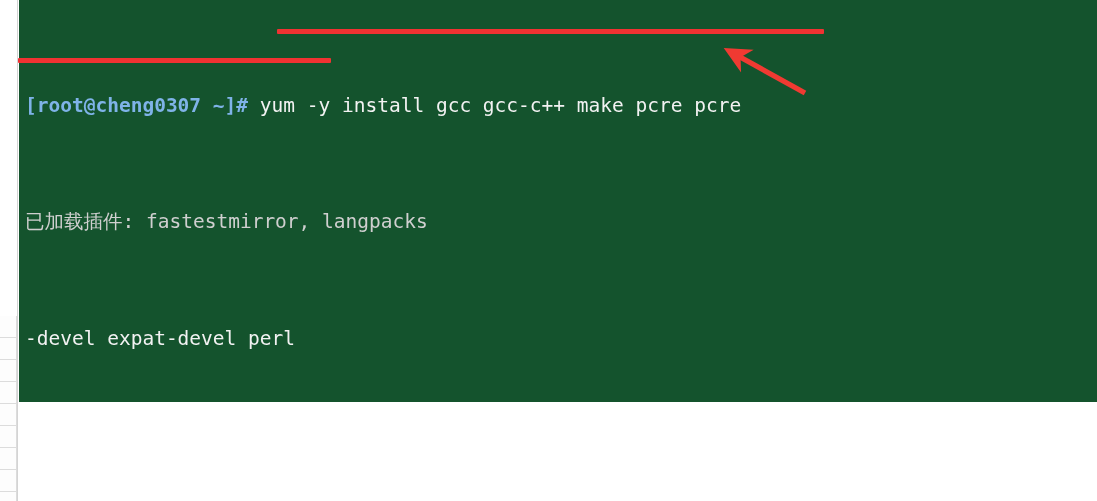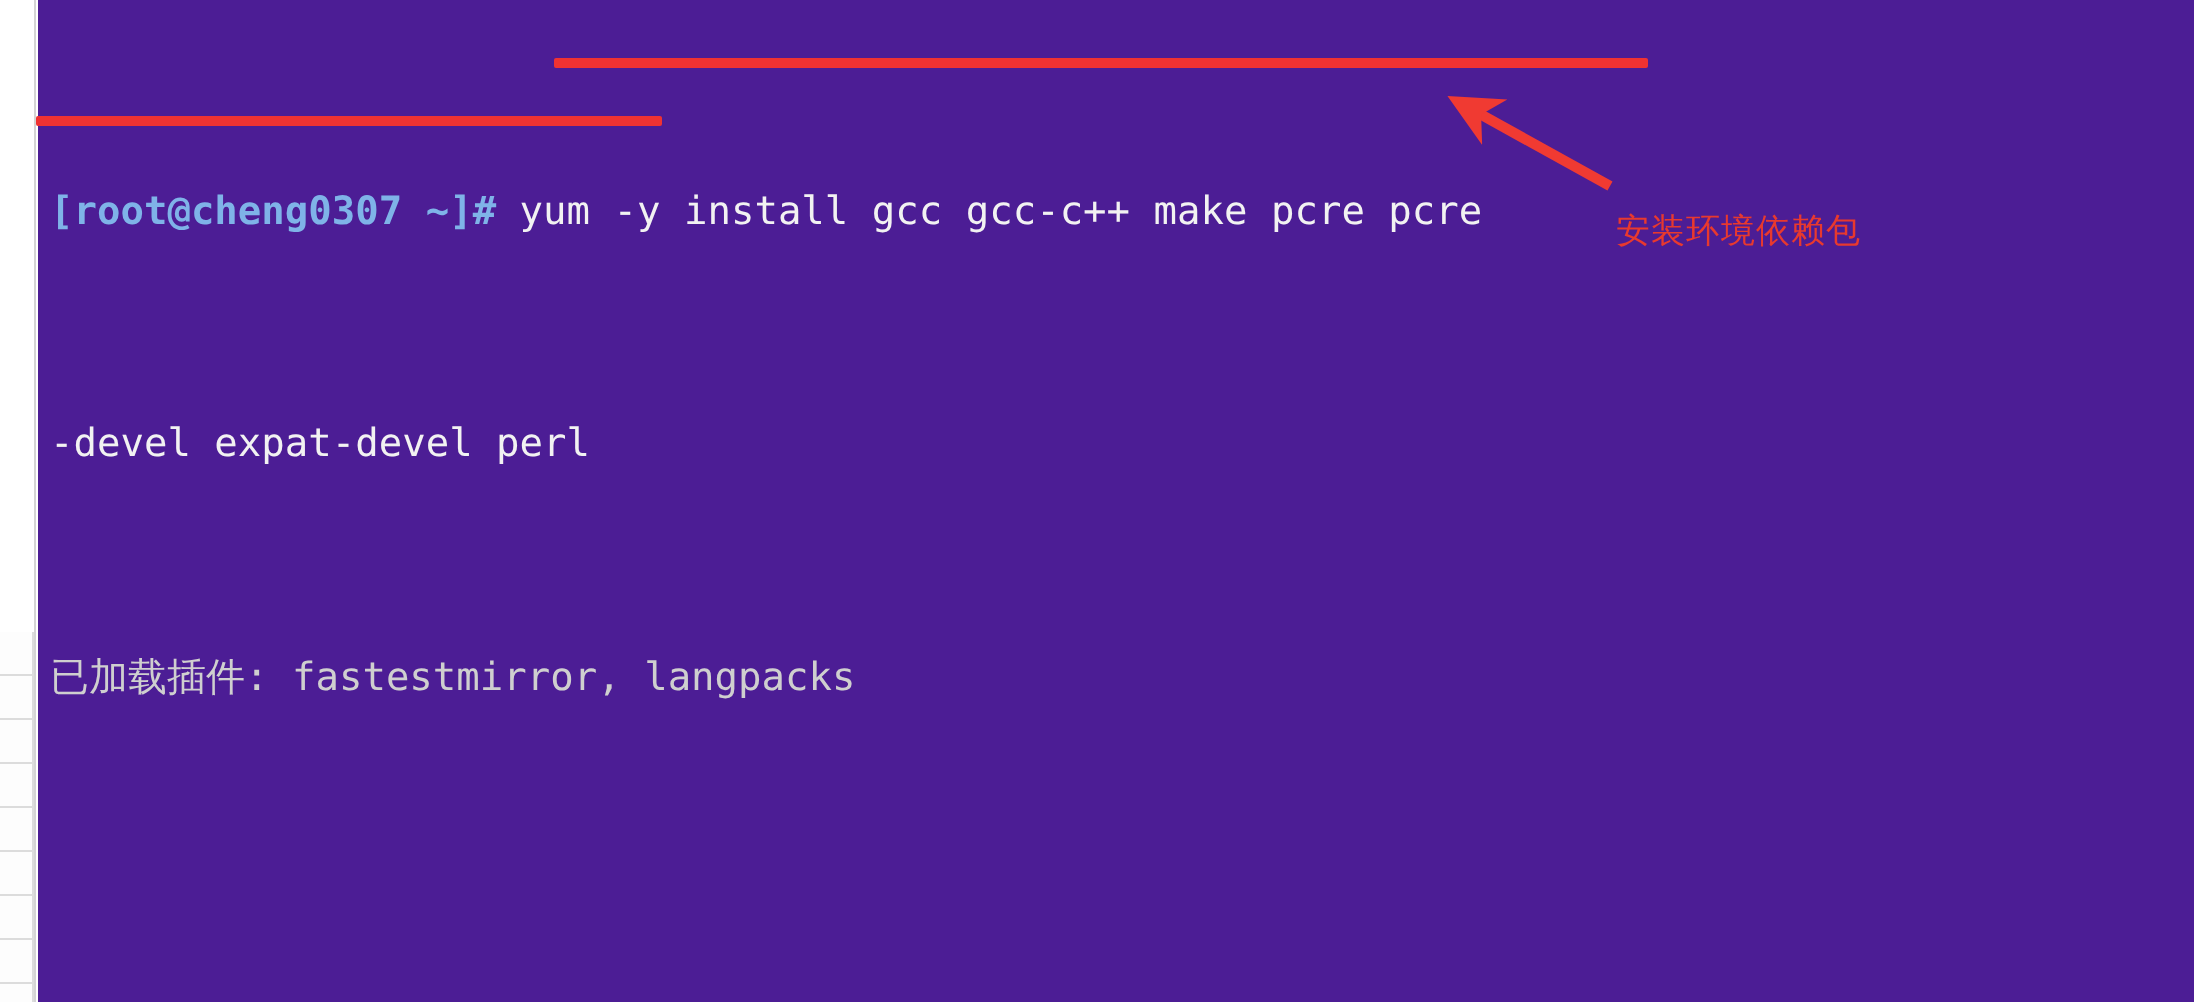--- a/index.html
+++ b/index.html
@@ -45,22 +45,22 @@
     background: #fdfdfd;
     box-sizing: border-box;
   }
 
   
   .terminal {
     position: absolute;
     left: 19px;
     top: 0;
     width: 1078px;
-    height: 501px;
-    background: #4c1d95;
+    height: 402px;
+    background: #14532d;
     overflow: hidden;
   }
 
   .term-body {
     position: absolute;
     left: 0;
     top: 0;
     padding: 3px 0 0 6px;
     font-family: "DejaVu Sans Mono", "Liberation Mono", monospace;
     font-size: 19.5px;
@@ -120,23 +120,23 @@
       <div class="gutter-cell"></div>
       <div class="gutter-cell"></div>
     </div>
   </div>
 
   <div class="terminal">
     <div class="term-body">
 
       <div class="line"><span class="c-prompt">[root@cheng0307 ~]#</span><span class="c-white"> yum -y install gcc gcc-c++ make pcre pcre</span></div>
 
+      <div class="line"><span class="c-dim">已加载插件: fastestmirror, langpacks</span></div>
+
       <div class="line"><span class="c-white">-devel expat-devel perl</span></div>
-
-      <div class="line"><span class="c-dim">已加载插件: fastestmirror, langpacks</span></div>
 
 
       
 
       
 
       
 
       
 
@@ -168,16 +168,15 @@
 
     <svg width="1097" height="501" style="position:absolute;left:0;top:0;">
       <defs>
         <marker id="arrowhead" markerWidth="5.2" markerHeight="5.2" refX="3.6" refY="2.6" orient="auto">
           <polygon points="0,0.1 5.2,2.6 0,5.1 1.5,2.6" fill="#f03a32"></polygon>
         </marker>
       </defs>
       <line x1="805" y1="93" x2="731" y2="52" stroke="#f03a32" stroke-width="5.2" marker-end="url(#arrowhead)"></line>
     </svg>
 
-    <div class="annot-text" id="annot-label">安装环境依赖包</div>
   </div>
 
 </div>
 
 </body></html>

